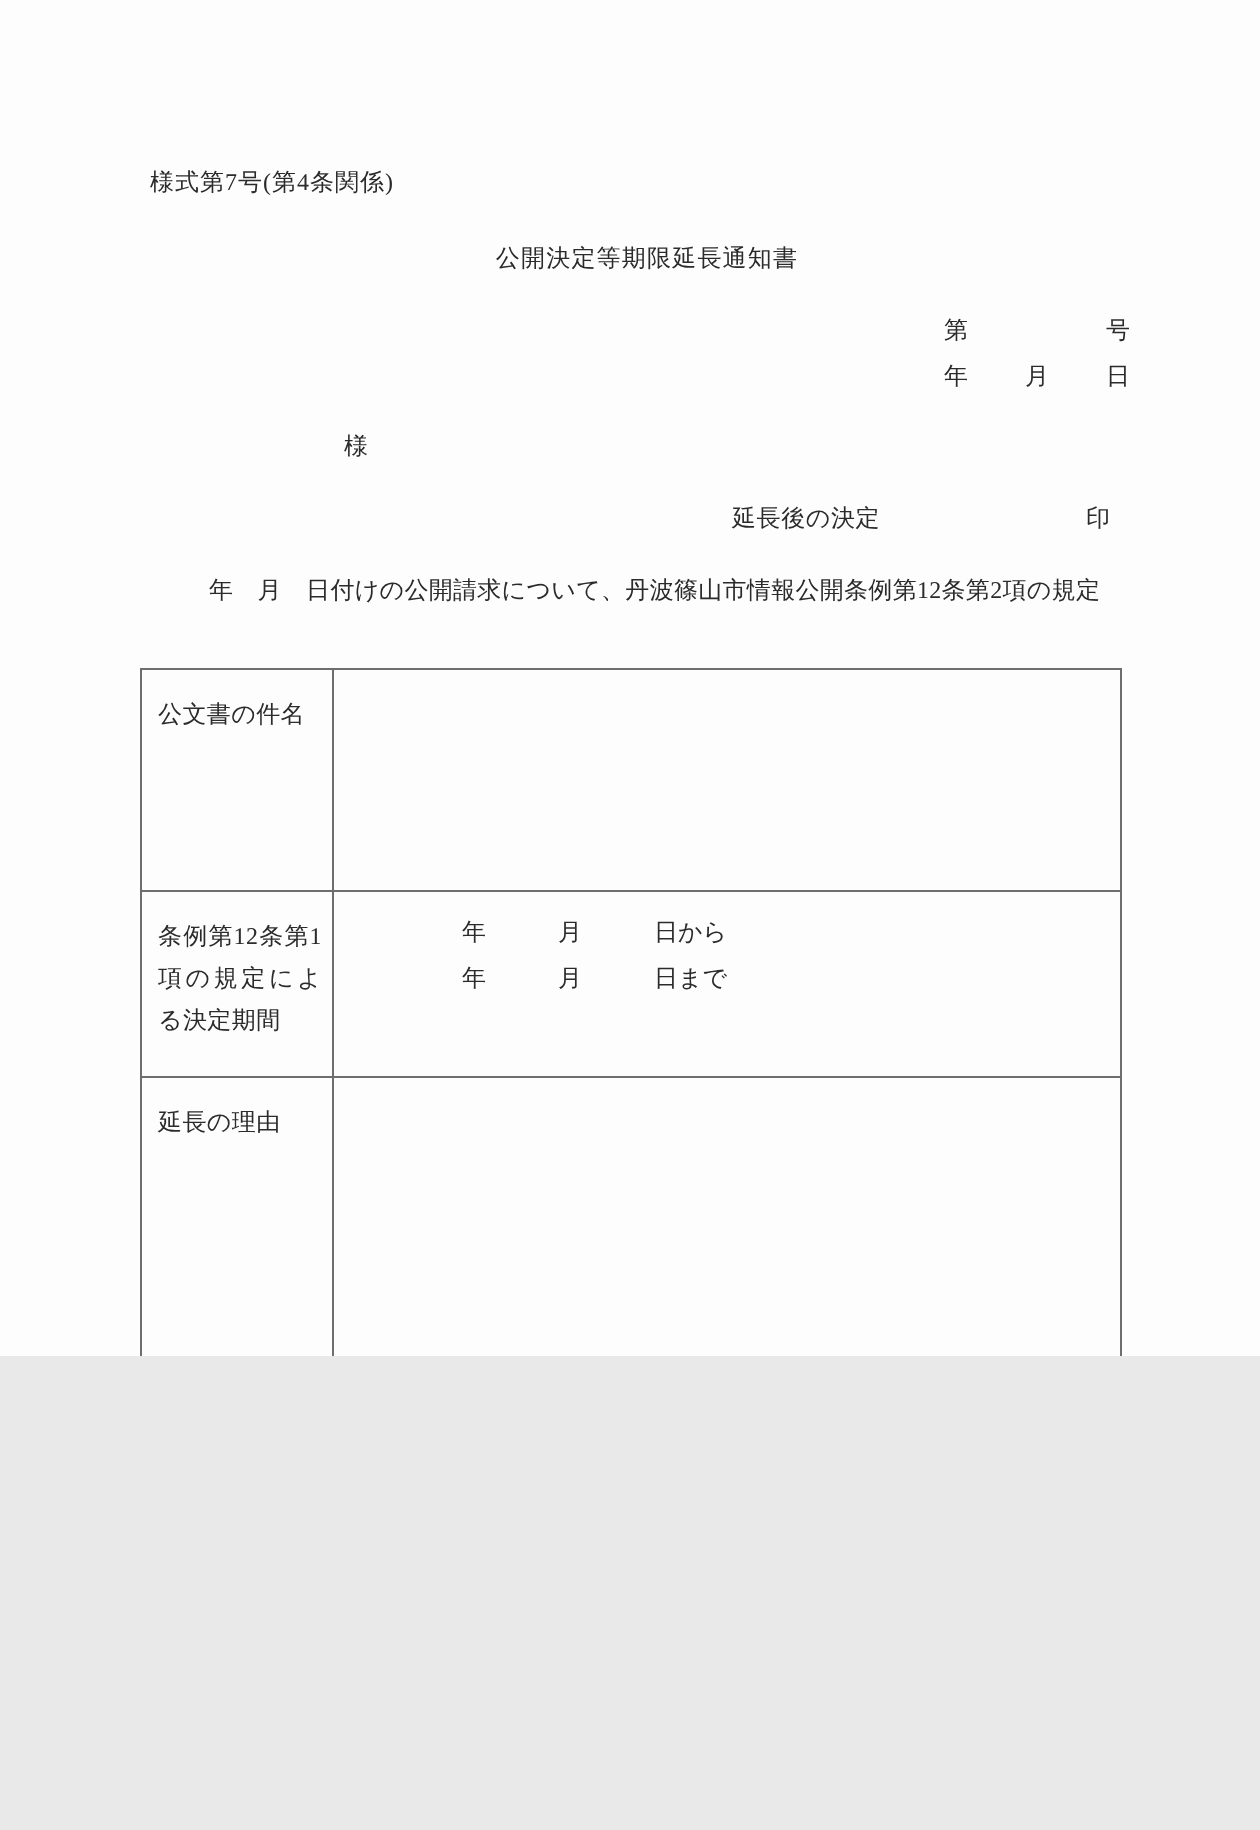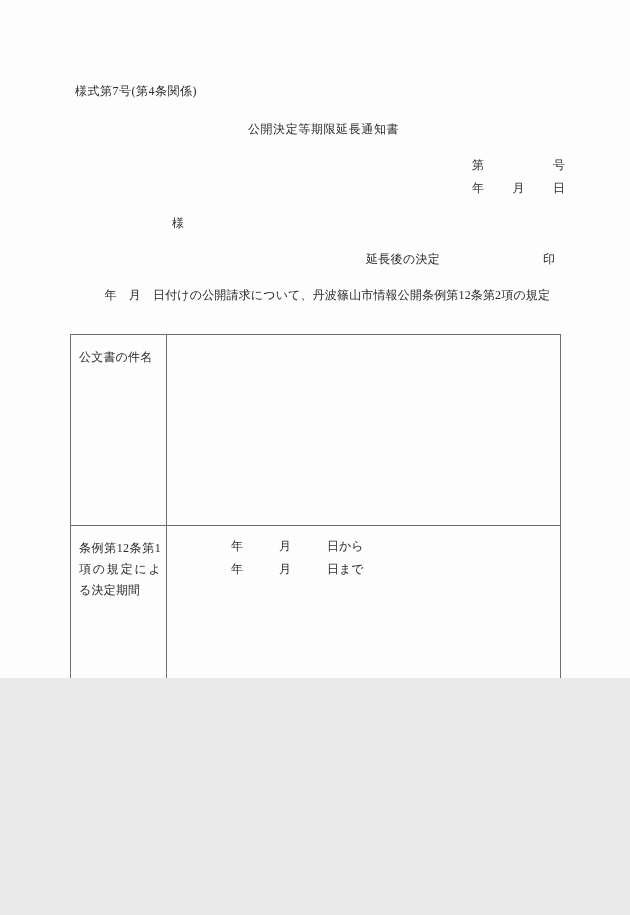--- a/index.html
+++ b/index.html
@@ -126,20 +126,28 @@
       </td>
       <td class="val">
         <div class="period">
           <div>年　　　月　　　日から</div>
           <div>年　　　月　　　日まで</div>
         </div>
       </td>
     </tr>
 
 
+    <tr class="r4">
+      <td class="lbl">
+        <div class="lbl-inner">
+          <div class="lline">延長の理由</div>
+        </div>
+      </td>
+      <td class="val"></td>
+    </tr>
 
 
     <tr class="r6">
       <td class="lbl">
         <div class="lbl-inner">
           <div class="lline">備考</div>
         </div>
       </td>
       <td class="val"></td>
     </tr>

